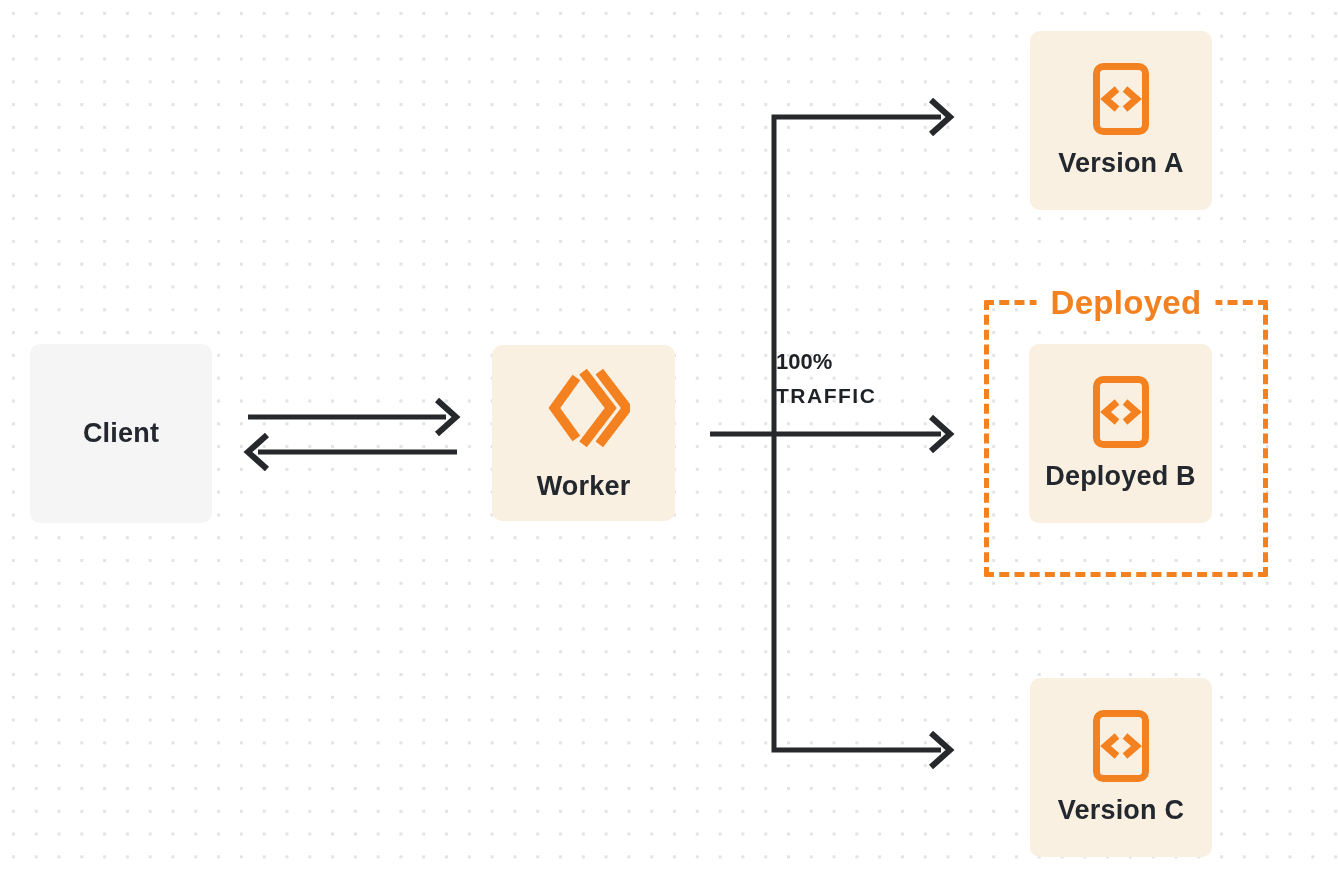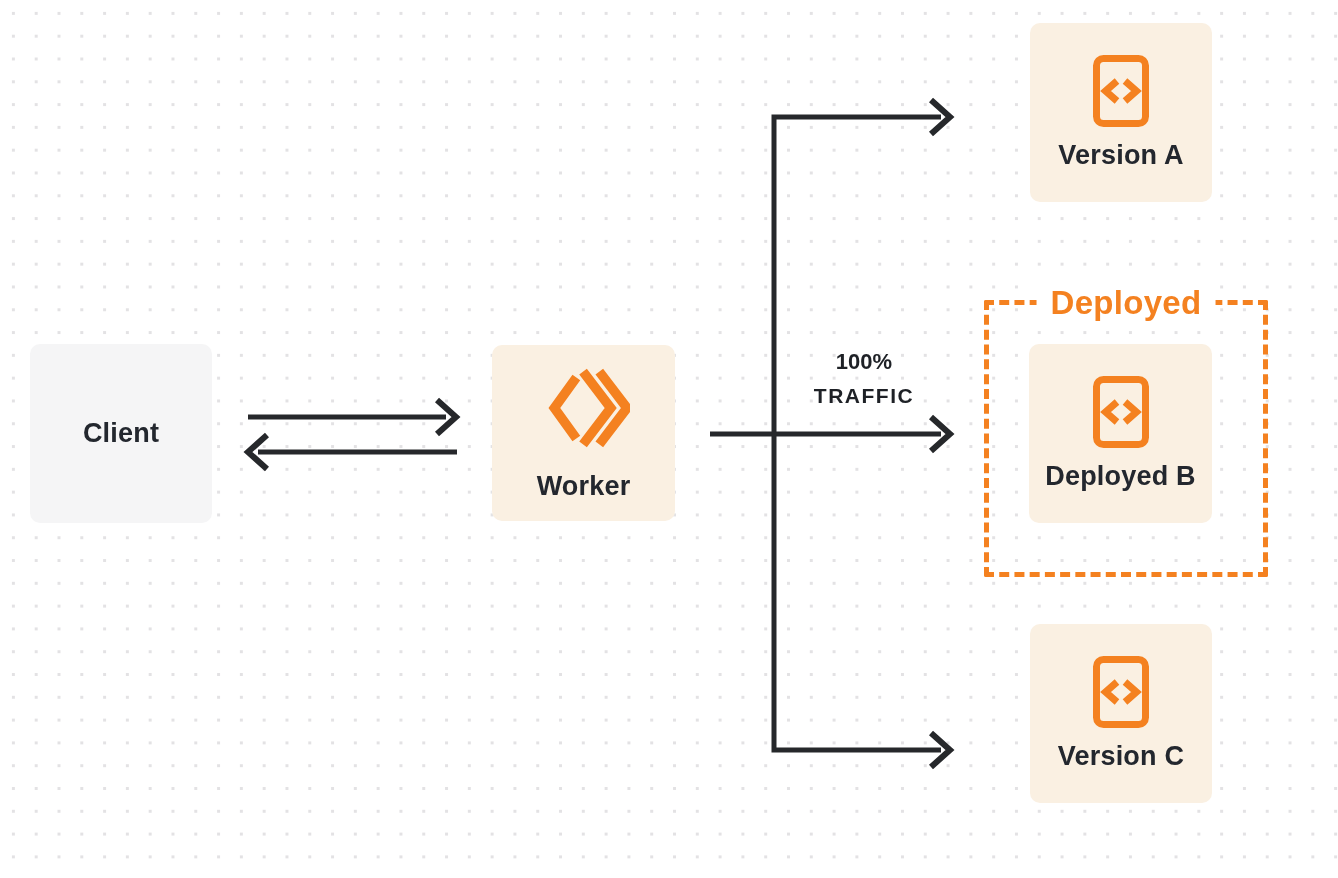--- a/index.html
+++ b/index.html
@@ -16,36 +16,36 @@
   .node {
     position:absolute; border-radius:10px;
     display:flex; flex-direction:column; align-items:center; justify-content:center;
   }
   .node-label { font-weight:700; font-size:27px; color:#23272e; letter-spacing:.2px; }
   .client-node { left:30px; top:344px; width:182px; height:179px; background:#f5f5f6; }
   .worker-node { left:492px; top:345px; width:183px; height:176px; background:#faf0e2;gap:12px; }
   .worker-node .node-label { margin-top:8px; }
   .version-node { width:182px; height:179px; background:#faf0e2; }
   .version-node .node-label { margin-top:12px; }
-  .version-a { left:1030px; top:23px;align-items:center; }
+  .version-a { left:1030px; top:31px;align-items:center; }
   .version-b { left:1029px; top:344px; width:183px; height:179px; }
-  .version-c { left:1030px; top:624px; }
+  .version-c { left:1030px; top:678px; }
 
   .deployed-box {
     position:absolute; left:984px; top:300px; width:274px; height:267px;
     border:5px dashed #f48120; border-radius:2px;
   }
   .deployed-label {
     position:absolute; left:50%; top:-21px; transform:translateX(-50%);
     background:#ffffff; padding:0 14px; white-space:nowrap;
     font-weight:700; font-size:33px; color:#f48120; letter-spacing:.3px;
   }
 
   .traffic-label {
-    position:absolute; left:776px; top:349px; width:176px; text-align:center;
+    position:absolute; left:776px; top:349px; width:176px; 
     font-weight:700; color:#1e2126;
   }
   .traffic-line1 { font-size:22px; margin-bottom:9px; }
   .traffic-line2 { font-size:21px; letter-spacing:1.5px; }
 
   svg.connectors { display:block; }
   .icon-svg { display:block; }
 </style>
 </head>
 <body>

